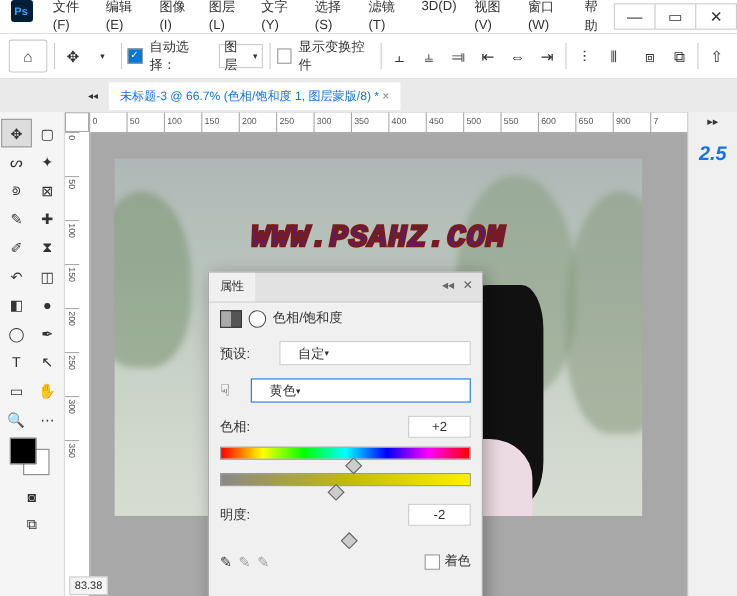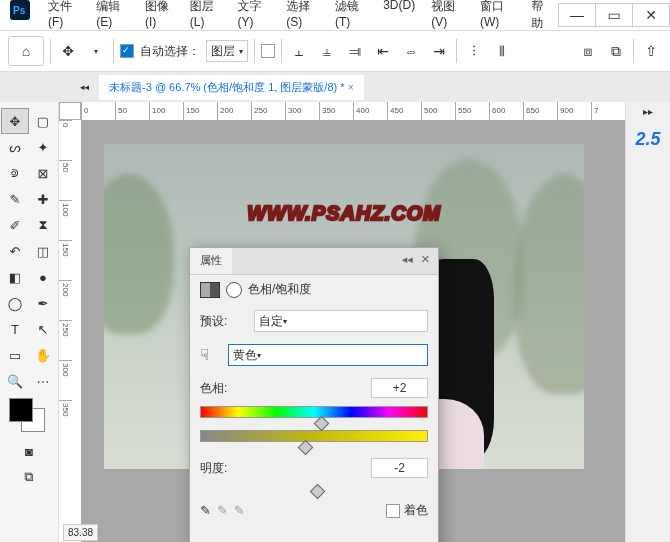--- a/index.html
+++ b/index.html
@@ -37,30 +37,30 @@
 .sky{position:absolute;inset:0;background:linear-gradient(180deg,#aeb8b6 0%,#b8c4bd 30%,#c9d2c8 60%,#d8ddd2 100%)}
 .tree{position:absolute;width:90px;height:160px;border-radius:50% 50% 40% 40%;opacity:0.55;filter:blur(3px)}
 .tree.t1{background:#7a9470;left:-20px;top:30px}
 .tree.t2{background:#899d80;left:310px;top:15px;width:110px;height:200px}
 .tree.t3{background:#879a7e;left:410px;top:30px;width:100px;height:220px}
 .girl{position:absolute;right:50px;bottom:0;width:170px;height:230px}
 .hair{position:absolute;width:100px;height:200px;background:#111;border-radius:50% 20% 20% 40%;left:30px;top:20px}
 .hair2{position:absolute;width:140px;height:120px;background:#161616;left:-30px;top:100px;border-radius:0 0 40% 40%;transform:rotate(15deg)}
 .face{position:absolute;width:40px;height:48px;background:#e6ccc0;border-radius:45%;left:18px;top:60px}
 .shirt{position:absolute;width:130px;height:120px;background:#ecdbe2;left:-10px;top:160px;border-radius:30% 30% 0 0}
-.wm{position:absolute;top:58px;left:50%;transform:translateX(-50%);font-family:Liberation Sans, sans-serif;font-size:20px;font-weight:bold;font-style:italic;color:#7f1d1d;-webkit-text-stroke:2.5px #7a1b1b;letter-spacing:1px;white-space:nowrap}
+.wm{position:absolute;top:58px;left:50%;transform:translateX(-50%);font-family:Liberation Mono, monospace;font-size:28px;font-weight:bold;font-style:italic;color:#4c1d95;-webkit-text-stroke:2.5px #7a1b1b;letter-spacing:1px;white-space:nowrap}
 .panel{position:absolute;top:145px;left:130px;width:248px;height:325px;background:#f0f0f0;border:1px solid #aaa;box-shadow:3px 3px 15px rgba(0,0,0,0.3)}
 .panel .ptabs{height:26px;display:flex;border-bottom:1px solid #ccc;background:#e2e2e2}
 .panel .ptab{padding:5px 10px;background:#f0f0f0;font-size:11px}
 .panel .pctl{margin-left:auto;display:flex;gap:8px;padding:5px 8px;font-size:11px;color:#666}
 .panel .prow{display:flex;align-items:center;padding:6px 10px;gap:6px}
 .panel .adjicon{width:18px;height:14px;background:#555;border:1px solid #333;display:flex}
 .panel .adjicon div{width:50%;background:#aaa}
 .panel .maskicon{width:14px;height:14px;border:1px solid #555;border-radius:50%;background:#fff}
-.panel .field{flex:1;height:20px;border:1px solid #ccc;background:#fff;padding:0 4px;display:flex;align-items:center;}
+.panel .field{flex:1;height:20px;border:1px solid #ccc;background:#fff;padding:0 16px;display:flex;align-items:center;}
 .panel .field.sel{border:1.5px solid #1473e6}
 .panel .lbl{width:48px}
 .panel .numbox{width:55px;height:18px;border:1px solid #ccc;background:#fff;text-align:center;line-height:18px}
 .gradient{height:10px;border:1px solid #999;margin:2px 10px}
 .hue-g{background:linear-gradient(90deg,red,yellow,lime,cyan,blue,magenta,red)}
 .sat-g{background:linear-gradient(90deg,#888 0%,#c2b80b 50%,#fff000 100%)}
 .slider{position:relative;height:8px;margin:0 10px}
 .slider .thumb{position:absolute;width:9px;height:9px;background:#ccc;border:1px solid #666;transform:rotate(45deg);top:-2px}
 .eyedrops{display:flex;gap:6px;align-items:center;padding:6px 10px}
 .eyedrops .ed{font-size:13px}
@@ -108,20 +108,21 @@
   <div class="iconbtn" style="font-size:8px">▾</div>
   <div class="sep"></div>
   <div class="chk on"></div>
   <span>自动选择：</span>
   <div class="combo">
       <span>图层</span>
       <span style="font-size:8px">▾</span>
     </div>
   <div class="sep"></div>
   <div class="chk"></div>
+  <span>显示变换控件</span>
   <div class="sep"></div>
   <div class="iconbtn">⫠</div>
   <div class="iconbtn">⫨</div>
   <div class="iconbtn">⫥</div>
   <div class="iconbtn">⇤</div>
   <div class="iconbtn">⇔</div>
   <div class="iconbtn">⇥</div>
   <div class="sep"></div>
   <div class="iconbtn">⫶</div>
   <div class="iconbtn">⫴</div>

